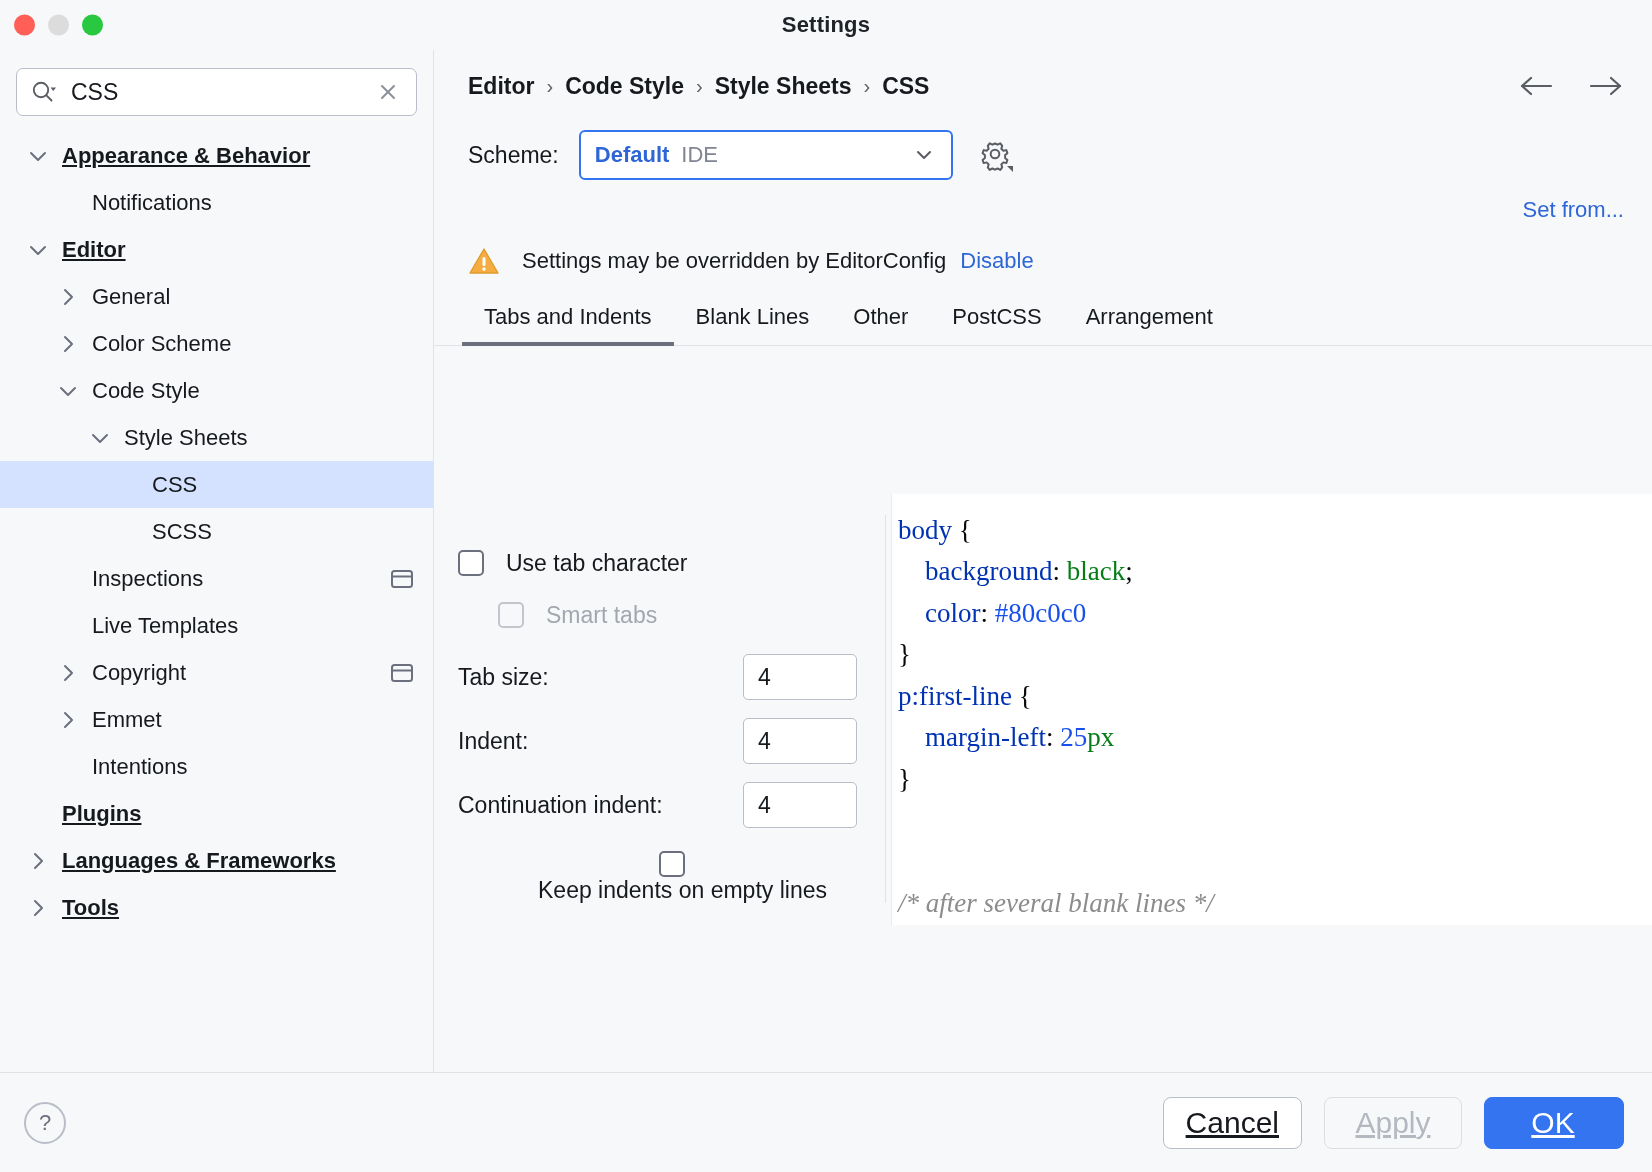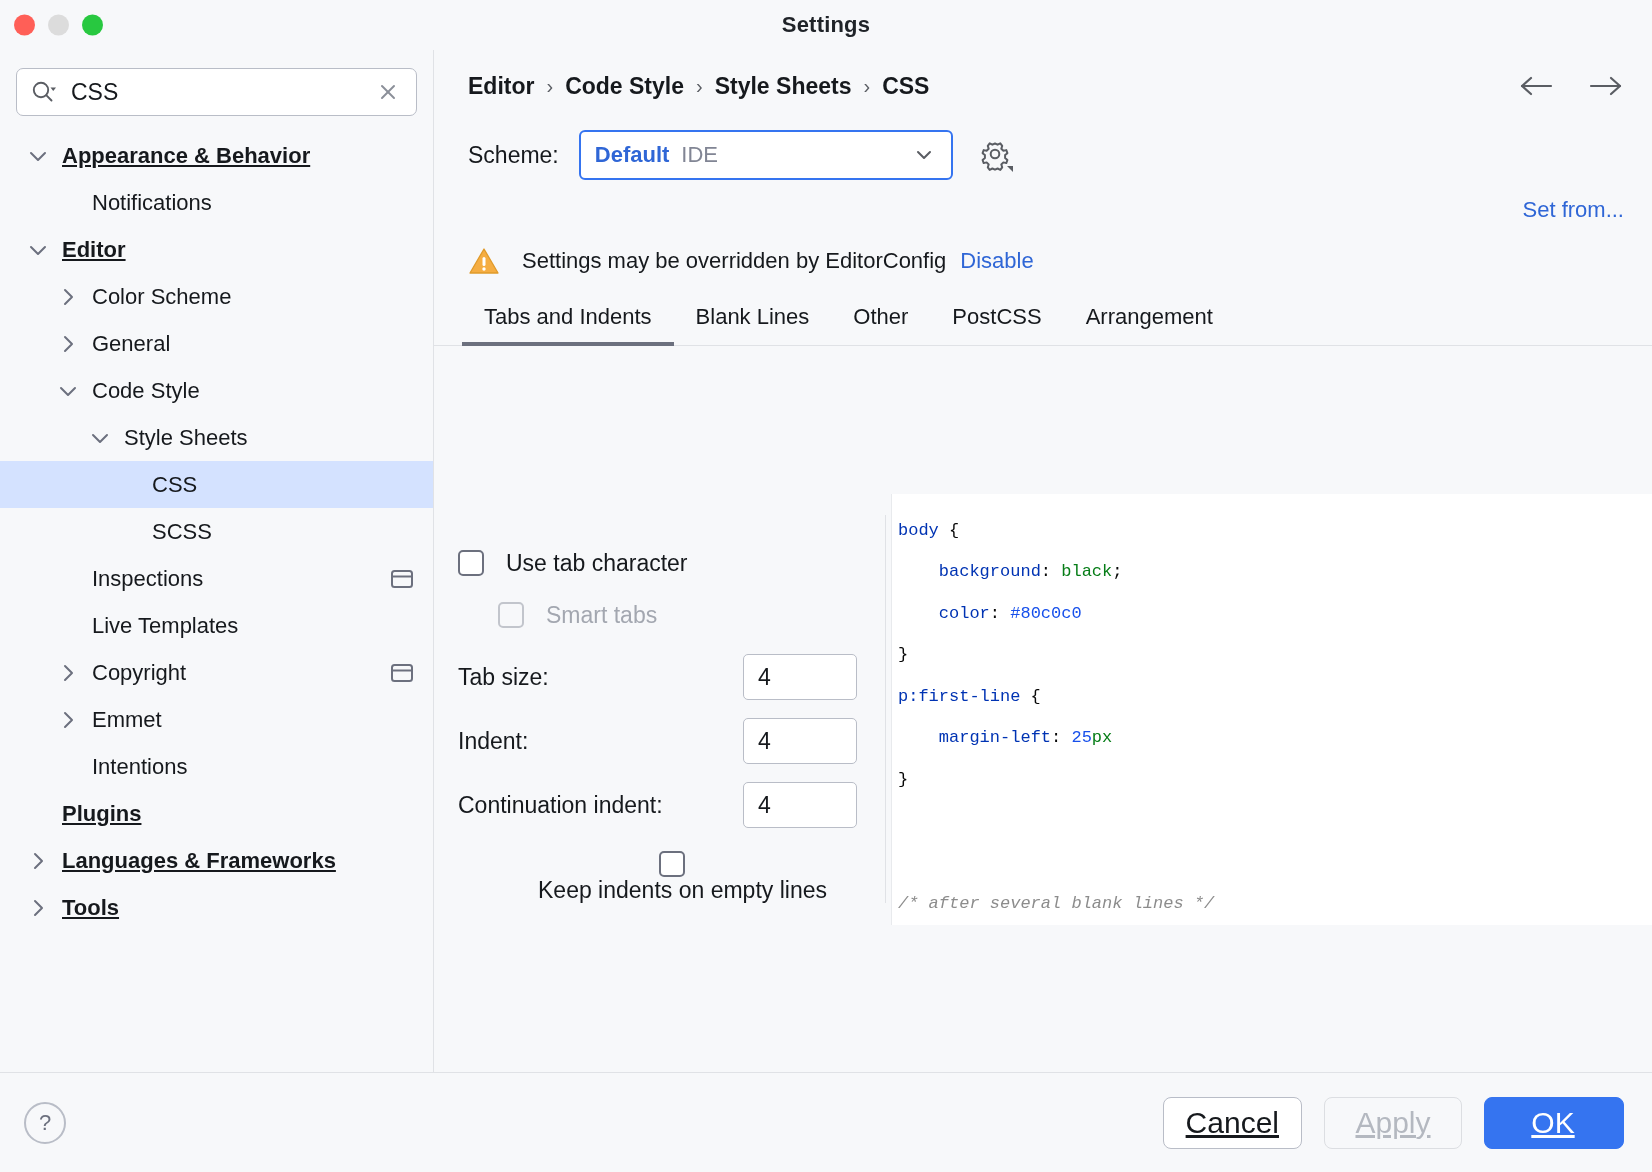--- a/index.html
+++ b/index.html
@@ -215,22 +215,22 @@
 
   .preview-pane {
     flex: 1 1 auto; min-width: 0;
     background: #ffffff;
     display: flex;
   }
   .gutter { width: 6px; flex: 0 0 6px; background: #f7f8fa; border-right: 1px solid #e8eaed; }
   .code {
     flex: 1 1 auto;
     padding: 16px 0 0 6px;
-    font-family: Liberation Mono, monospace;
-    font-size: 17px;
+    font-family: Liberation Serif, serif;
+    font-size: 27px;
     line-height: 41.5px;
     white-space: pre;
     color: #080808;
   }
   .k-sel  { color: #0033b3; }
   .k-prop { color: #0033b3; }
   .k-val  { color: #067d17; }
   .k-num  { color: #1750eb; }
   .k-unit { color: #067d17; }
   .k-hex  { color: #1750eb; }
@@ -322,29 +322,29 @@
               </svg>
             </span>
             <span class="tree-label bold">Editor</span>
           </div>
           <div class="tree-row lvl1">
             <span class="tree-arrow">
               <svg width="24" height="24" viewBox="0 0 24 24">
                 <polyline points="9,5 16,12 9,19" fill="none" stroke="#6c707e" stroke-width="2" stroke-linecap="round" stroke-linejoin="round"></polyline>
               </svg>
             </span>
+            <span class="tree-label">General</span>
+          </div>
+          <div class="tree-row lvl1">
+            <span class="tree-arrow">
+              <svg width="24" height="24" viewBox="0 0 24 24">
+                <polyline points="9,5 16,12 9,19" fill="none" stroke="#6c707e" stroke-width="2" stroke-linecap="round" stroke-linejoin="round"></polyline>
+              </svg>
+            </span>
             <span class="tree-label">Color Scheme</span>
-          </div>
-          <div class="tree-row lvl1">
-            <span class="tree-arrow">
-              <svg width="24" height="24" viewBox="0 0 24 24">
-                <polyline points="9,5 16,12 9,19" fill="none" stroke="#6c707e" stroke-width="2" stroke-linecap="round" stroke-linejoin="round"></polyline>
-              </svg>
-            </span>
-            <span class="tree-label">General</span>
           </div>
           <div class="tree-row lvl1">
             <span class="tree-arrow">
               <svg width="24" height="24" viewBox="0 0 24 24">
                 <polyline points="5,9 12,16 19,9" fill="none" stroke="#6c707e" stroke-width="2" stroke-linecap="round" stroke-linejoin="round"></polyline>
               </svg>
             </span>
             <span class="tree-label">Code Style</span>
           </div>
           <div class="tree-row lvl2">

